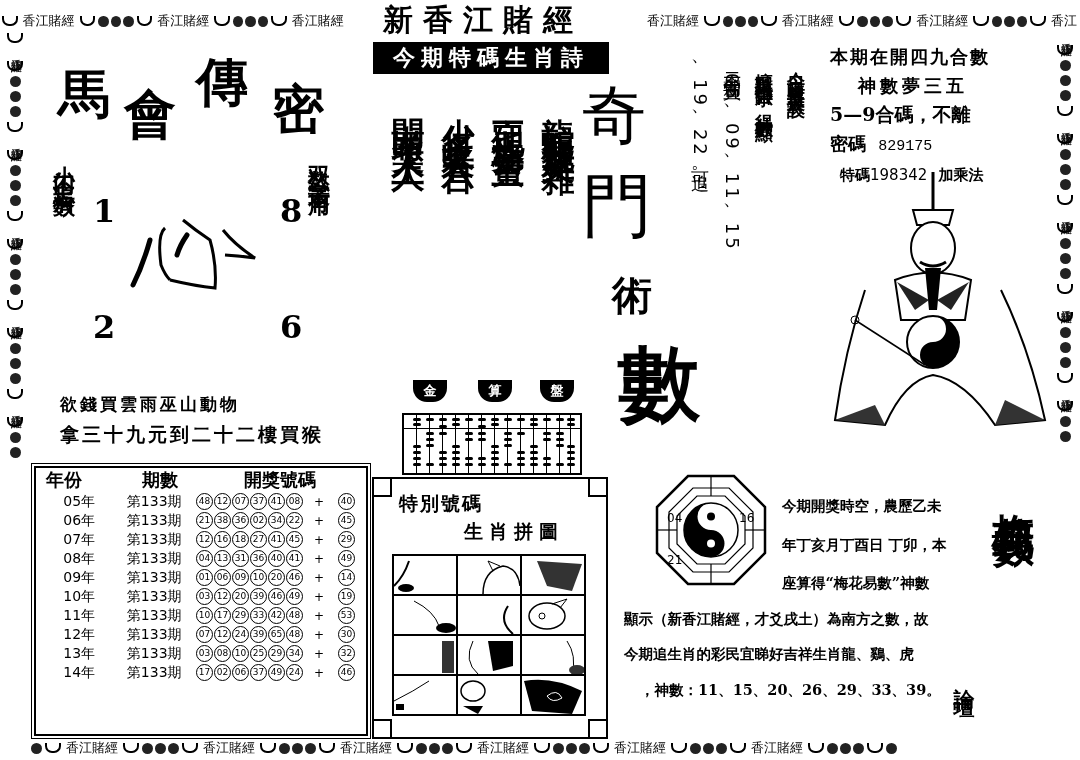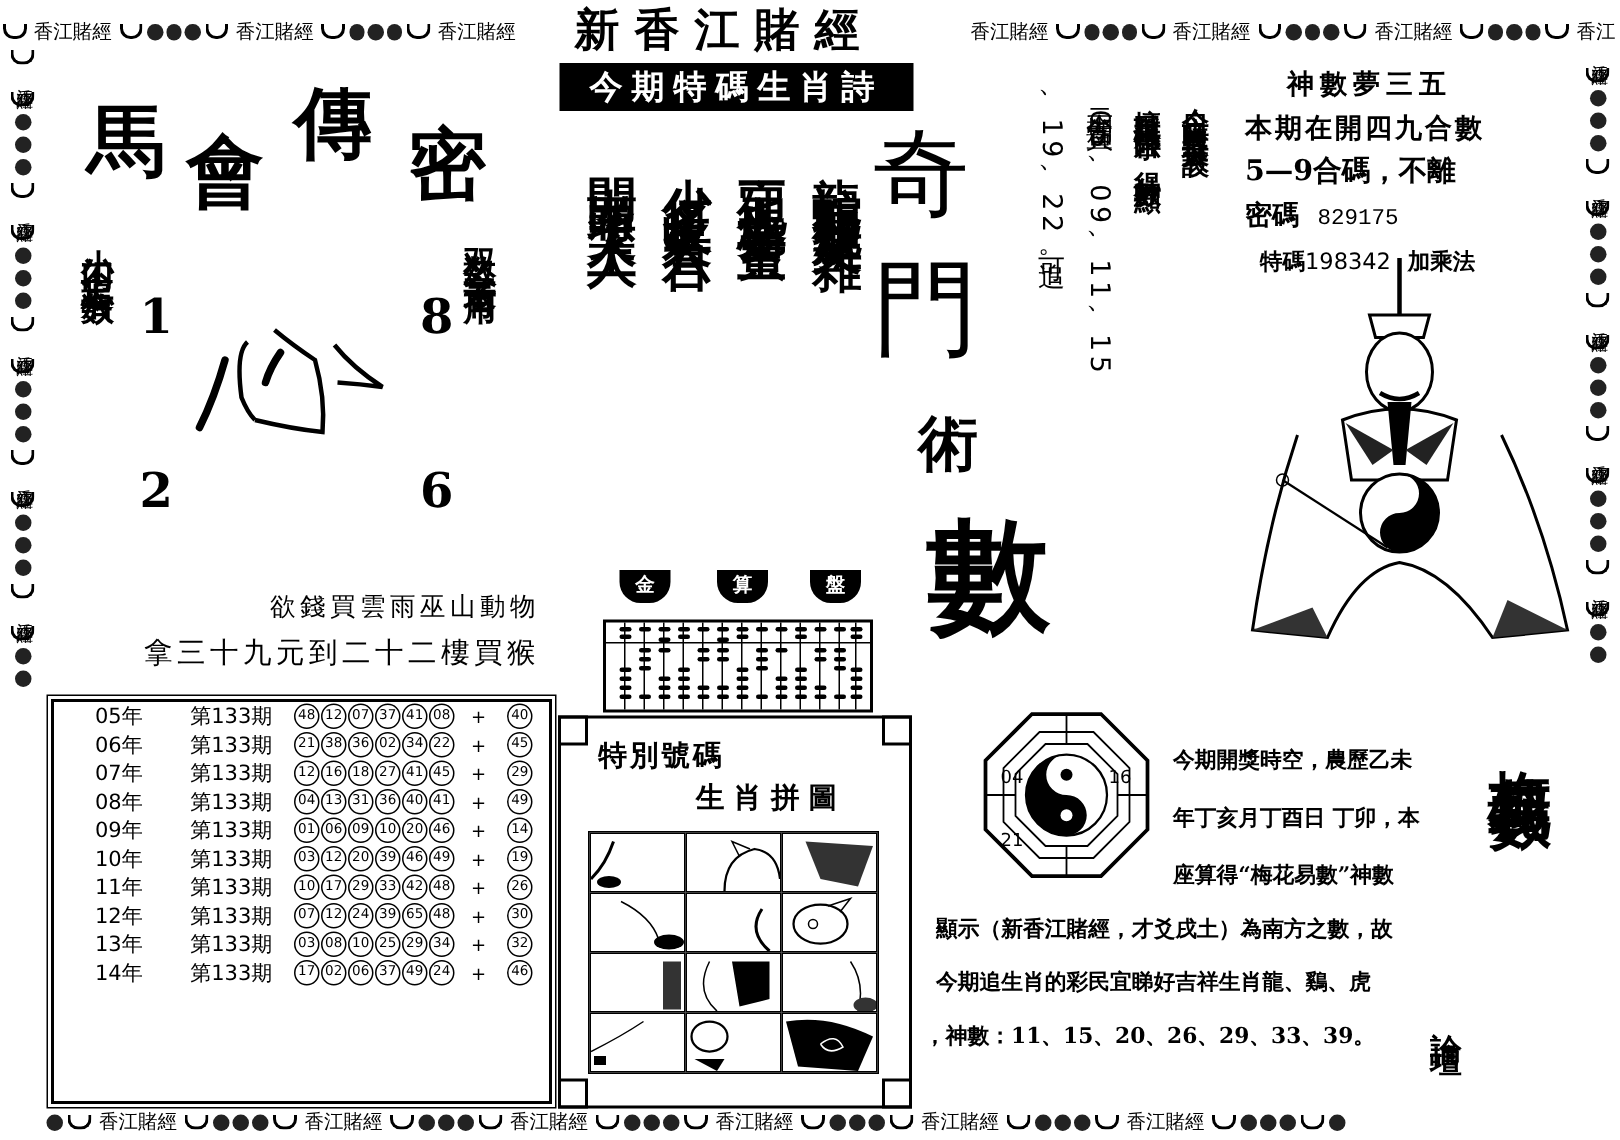--- a/index.html
+++ b/index.html
@@ -16,21 +16,21 @@
   .strip-h .tx { margin:0 3px; }
 
   
   .main-title { position:absolute; left:383px; top:0; font-size:30px; font-weight:bold; letter-spacing:10px; font-family:"DejaVu Serif", serif; }
   .poem-banner { position:absolute; left:373px; top:42px; width:236px; height:32px; background:#000; color:#fff; font-size:22px; font-weight:bold; display:flex; align-items:center; justify-content:center; letter-spacing:6px; font-family:"DejaVu Sans", sans-serif; }
 
   
   .big-calli { position:absolute; font-size:52px; font-weight:bold; font-family:"DejaVu Serif", serif; }
   .vcol { position:absolute; writing-mode:vertical-rl; font-weight:bold; font-family:"DejaVu Serif", serif; }
   .bignum { position:absolute; font-size:32px; font-weight:bold; font-family:"DejaVu Serif", serif; }
-  .riddle { position:absolute; left:60px; width:300px; text-align:right; font-size:17px; font-weight:normal; letter-spacing:3px; }
+  .riddle { position:absolute; left:60px; width:300px; text-align:left; font-size:17px; font-weight:bold; letter-spacing:3px; }
 
   
   .poem { position:absolute; left:392px; top:92px; display:flex; flex-direction:row-reverse; gap:17px; }
   .poem .pcol { writing-mode:vertical-rl; font-size:33px; font-weight:bold; letter-spacing:7px; line-height:1; }
 
   
   .qm { position:absolute; font-weight:bold; font-family:"DejaVu Sans", sans-serif; }
 
   
   .rt-vert { position:absolute; top:58px; display:flex; flex-direction:row-reverse; gap:8px; }
@@ -256,22 +256,22 @@
 <div class="qm" style="left:618px; top:330px; font-size:82px; font-family:'DejaVu Serif',serif;">數</div>
 
 <div class="rt-vert" style="left:688px;">
   <div class="c">今日吉時曾道長披衣設</div>
   <div class="c">壇默求祖師啓示。得神數顯</div>
   <div class="c" style="font-weight:normal; font-family:'DejaVu Sans',sans-serif;">示今期宜買05、09、11、15</div>
   <div class="c" style="font-weight:normal; font-family:'DejaVu Sans',sans-serif;">、19、22可追。</div>
 </div>
 
 <div class="rt-lines">
+  <div style="letter-spacing:2px;">本期在開四九合數</div>
   <div style="padding-left:28px; letter-spacing:4px;">神數夢三五</div>
-  <div style="letter-spacing:2px;">本期在開四九合數</div>
   <div style="font-size:19px;">5—9合碼，不離</div>
   <div>
     <span>密碼</span>
     <span style="font-weight:normal; font-family:Liberation Mono, monospace; font-size:15px; margin-left:6px;">829175</span>
   </div>
   <div style="padding-left:10px; font-size:15px;">
     <span>特碼</span><span style="font-weight:normal; font-family:'DejaVu Sans',sans-serif;">198342</span>
     <span style="margin-left:6px;">加乘法</span>
   </div>
 </div>
@@ -397,20 +397,25 @@
         <i class="bead" style="top:8px"></i>
         <i class="bead" style="top:30px"></i>
         <i class="bead" style="top:36px"></i>
         <i class="bead" style="top:42px"></i>
         <i class="bead" style="top:48px"></i>
       </div>
   </div>
 </div>
 
 <div class="tbl">
+  <div class="tbl-head">
+    <span class="c-year" style="text-align:left;">年份</span>
+    <span class="c-period">期數</span>
+    <span class="c-nums" style="padding-left:40px;">開獎號碼</span>
+  </div>
   <div id="tbl-rows">
       <div class="tbl-row">
         <span class="c-year">05年</span>
         <span class="c-period">第133期</span>
         <span class="c-nums">
           <span class="ball">48</span>
           <span class="ball">12</span>
           <span class="ball">07</span>
           <span class="ball">37</span>
           <span class="ball">41</span>
@@ -493,21 +498,21 @@
         <span class="c-year">11年</span>
         <span class="c-period">第133期</span>
         <span class="c-nums">
           <span class="ball">10</span>
           <span class="ball">17</span>
           <span class="ball">29</span>
           <span class="ball">33</span>
           <span class="ball">42</span>
           <span class="ball">48</span>
           <span class="plus">+</span>
-          <span class="ball">26</span>
+          <span class="ball">53</span>
         </span>
       </div>
       <div class="tbl-row">
         <span class="c-year">12年</span>
         <span class="c-period">第133期</span>
         <span class="c-nums">
           <span class="ball">07</span>
           <span class="ball">12</span>
           <span class="ball">24</span>
           <span class="ball">39</span>
@@ -620,15 +625,15 @@
   <text x="12" y="48" font-size="12" font-family="DejaVu Sans, sans-serif">04</text>
   <text x="84" y="48" font-size="12" font-family="DejaVu Sans, sans-serif">16</text>
   <text x="12" y="90" font-size="12" font-family="DejaVu Sans, sans-serif">21</text>
 </svg>
 
 <div class="meihua-text" style="left:782px; top:497px;">今期開獎時空，農歷乙未</div>
 <div class="meihua-text" style="left:782px; top:536px;">年丁亥月丁酉日 丁卯，本</div>
 <div class="meihua-text" style="left:782px; top:574px;">座算得“梅花易數”神數</div>
 <div class="meihua-text" style="left:624px; top:610px;">顯示（新香江賭經，才爻戌土）為南方之數，故</div>
 <div class="meihua-text" style="left:624px; top:645px;text-align:right;">今期追生肖的彩民宜睇好吉祥生肖龍、鷄、虎</div>
-<div class="meihua-text" style="left:616px; top:681px;">，神數：11、15、20、26、29、33、39。</div>
+<div class="meihua-text" style="left:640px; top:681px;">，神數：11、15、20、26、29、33、39。</div>
 <div class="meihua-title">梅花易數</div>
 <div class="luntan">論壇</div>
 
 </body></html>

